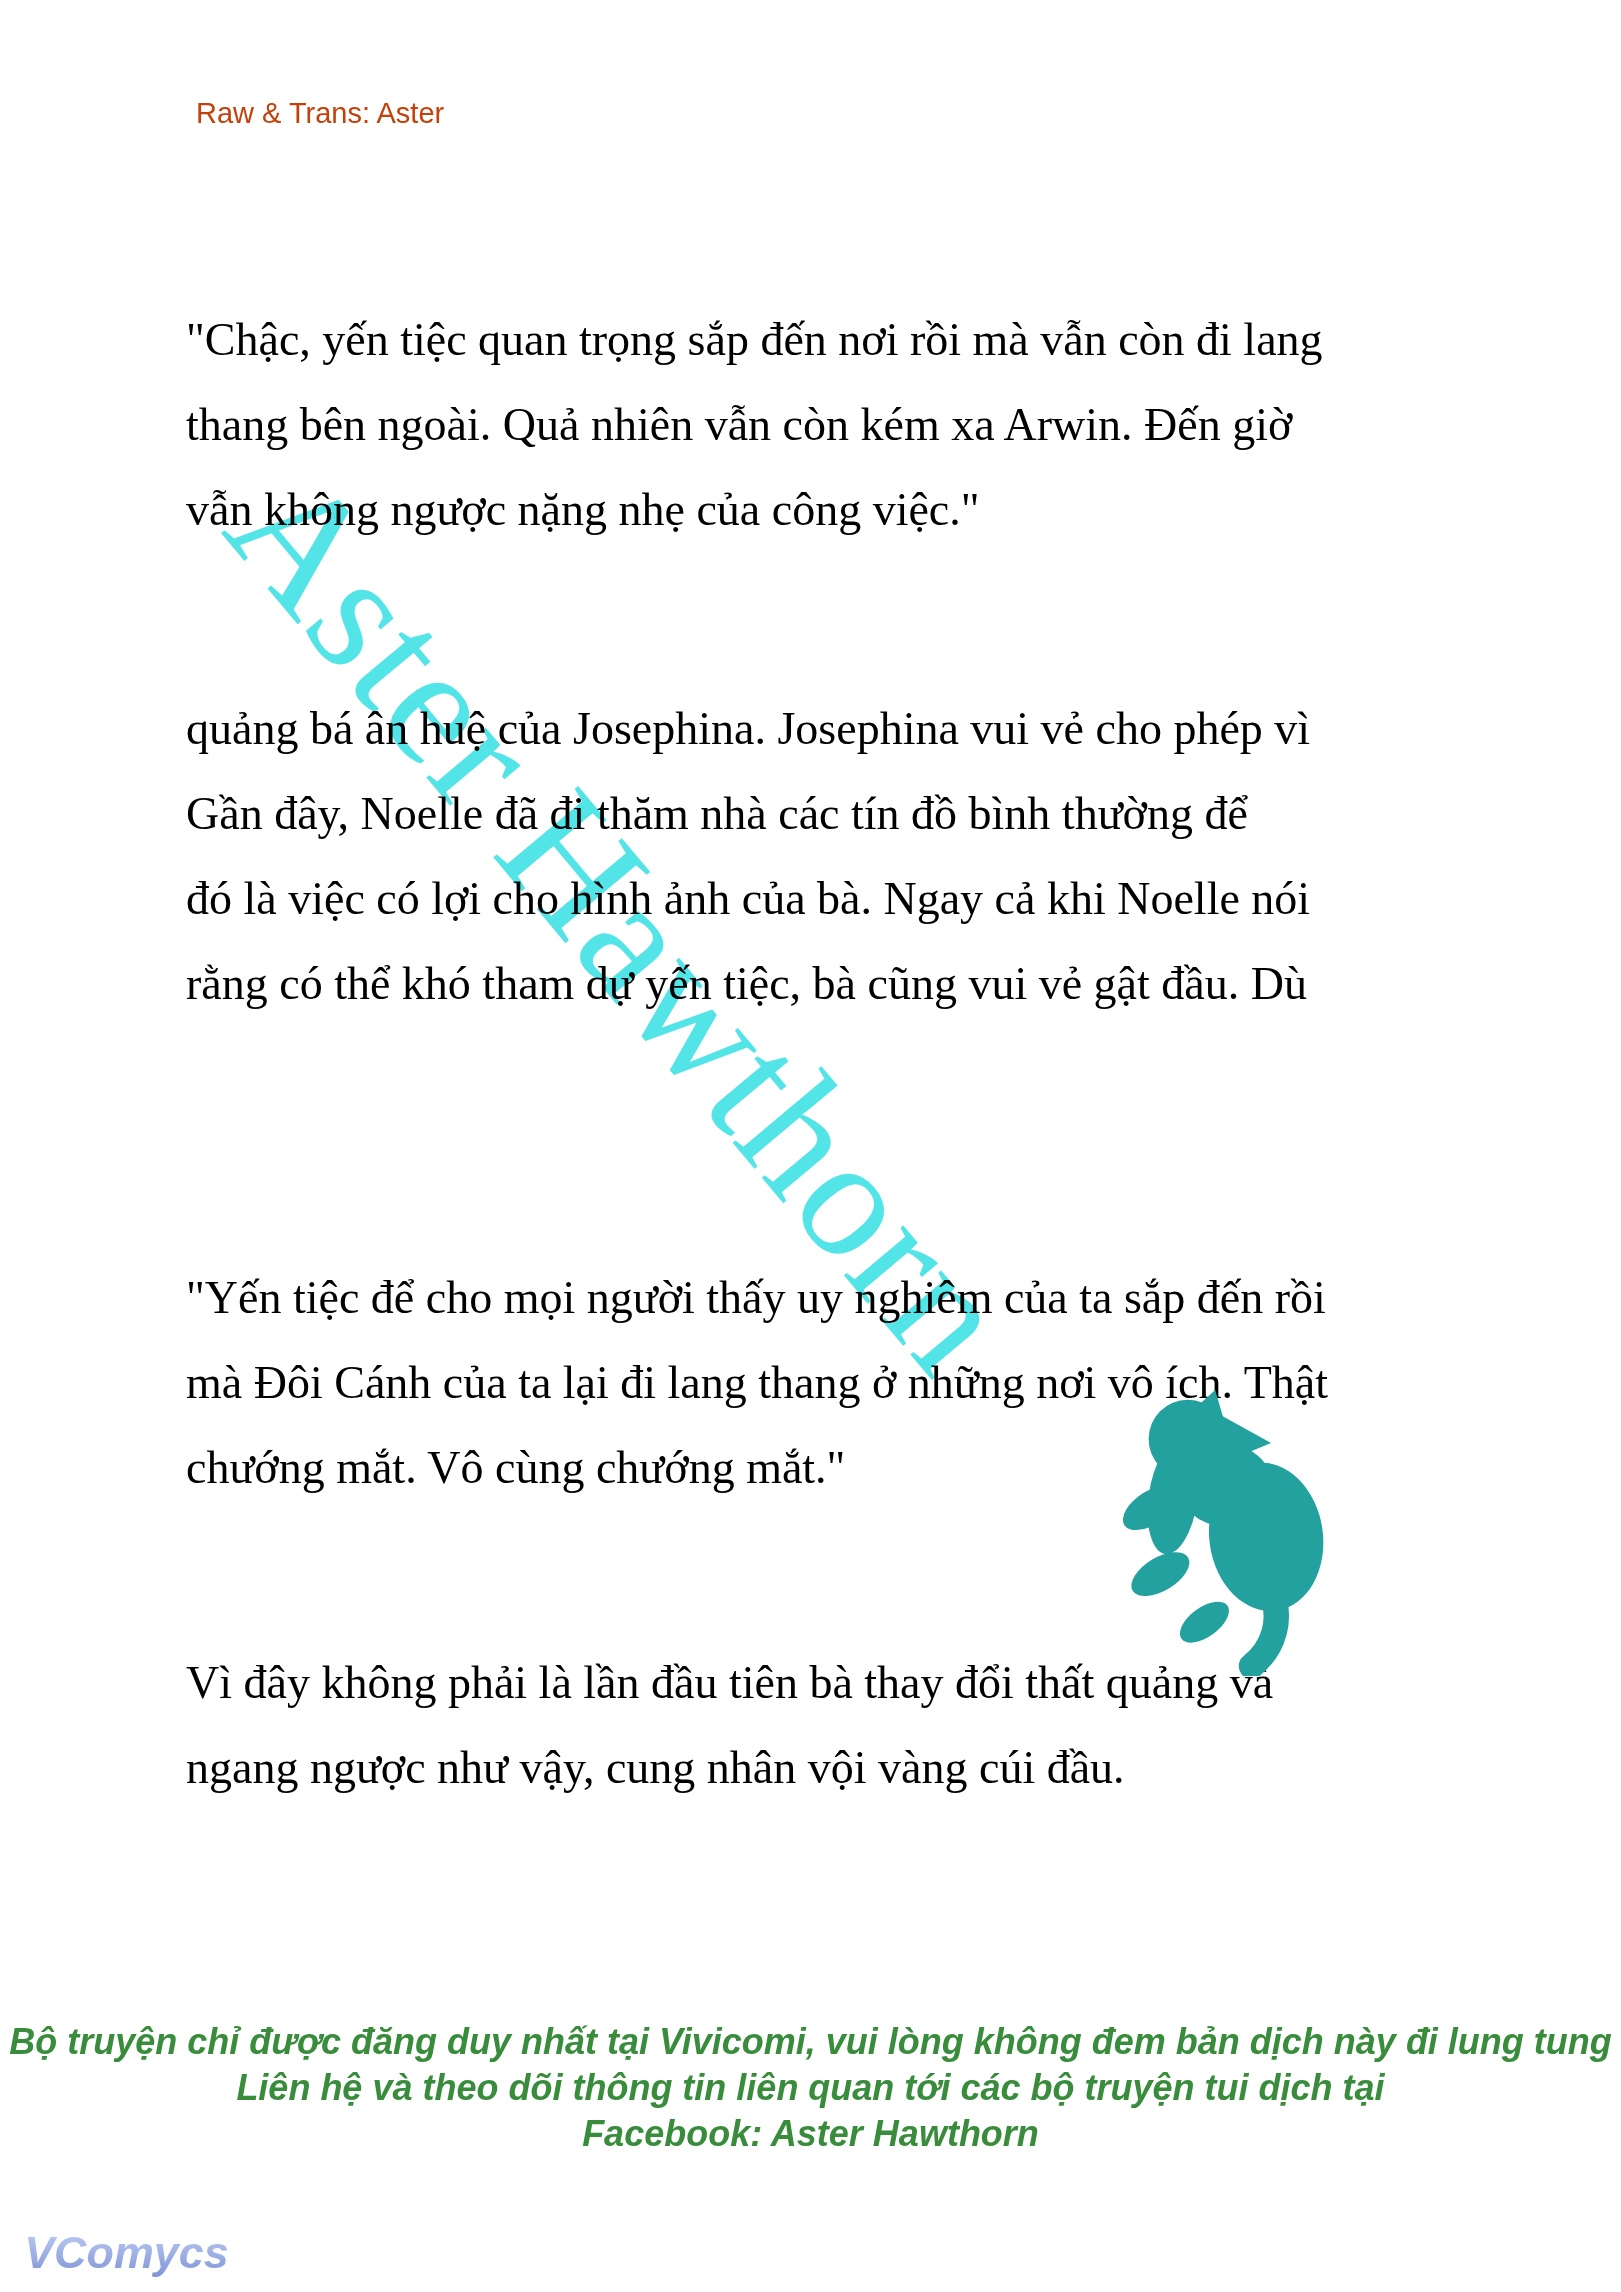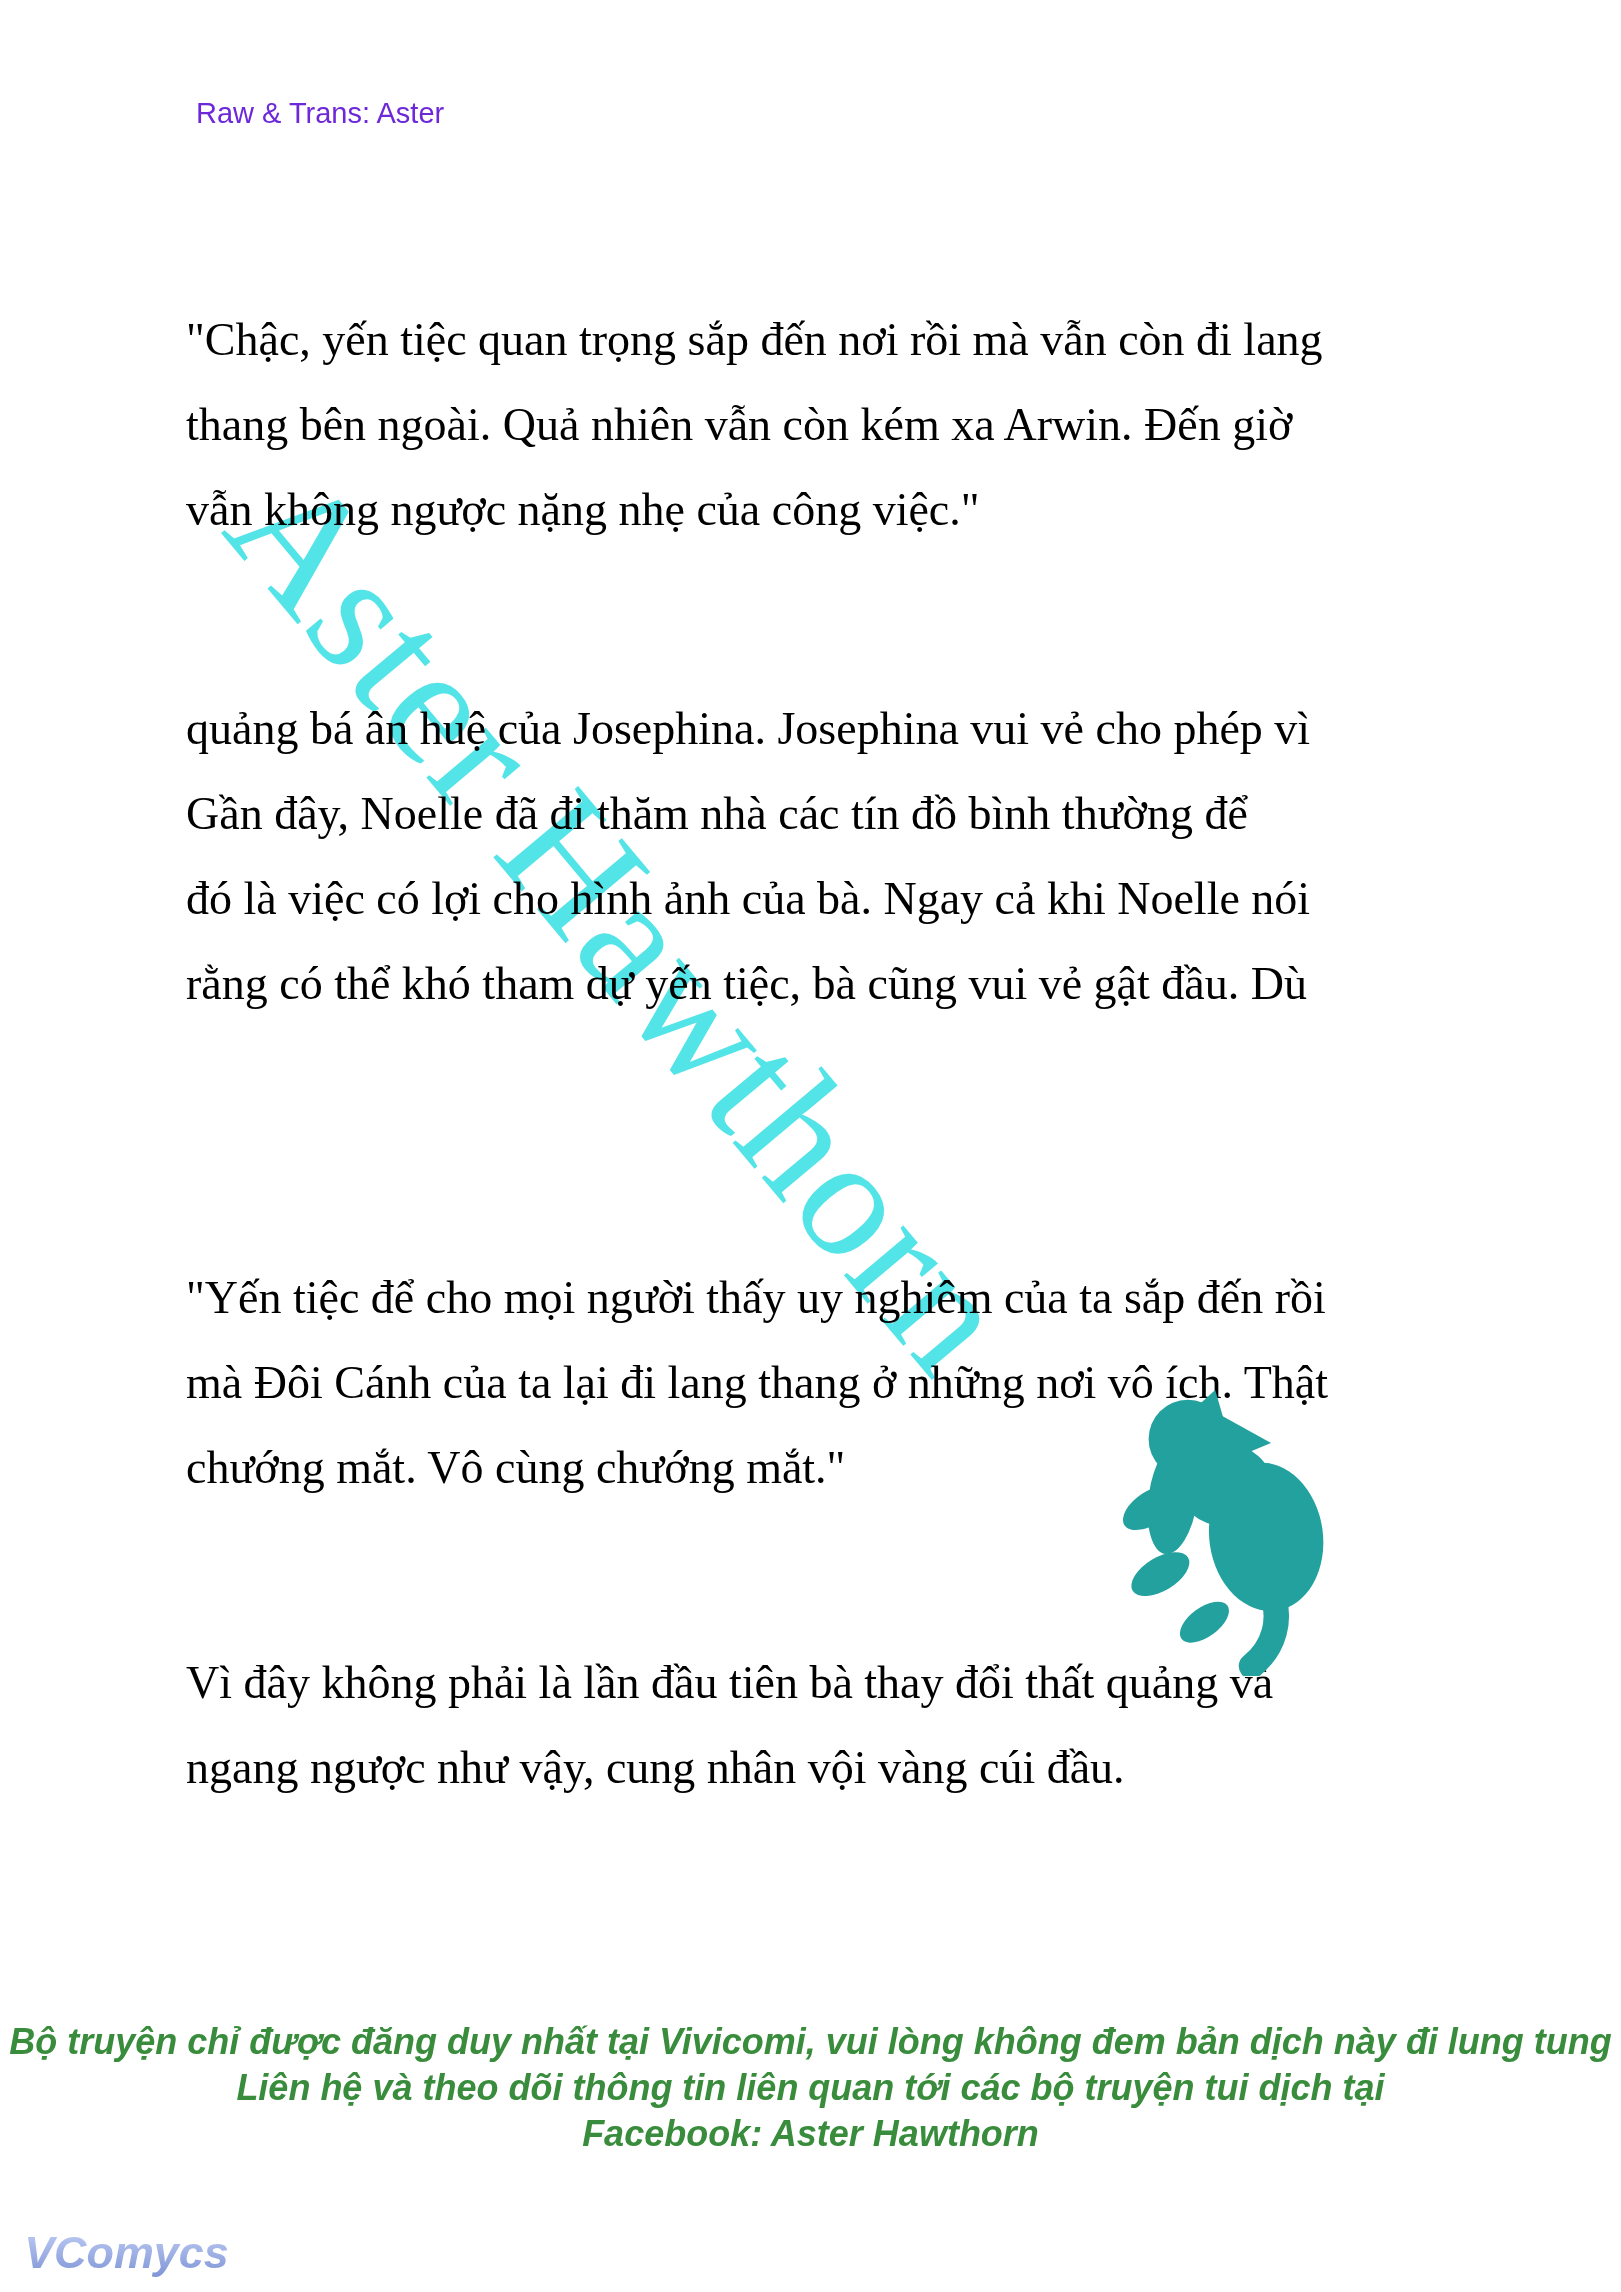--- a/index.html
+++ b/index.html
@@ -7,21 +7,21 @@
     position:relative;
     width:1621px;height:2293px;
     background:#ffffff;
     margin:0 auto;
     overflow:hidden;
     font-family:"Liberation Serif", serif;
   }
   .header-credit{
     position:absolute;left:196px;top:96px;
     font-family:"Liberation Sans", sans-serif;
-    font-size:29px;line-height:35px;color:#6d28d9;
+    font-size:29px;line-height:35px;color:#c2410c;
     white-space:nowrap;
   }
   .watermark{
     position:absolute;left:328px;top:441px;
     font-family:"Liberation Serif", serif;
     font-size:169px;line-height:1;
     white-space:nowrap;
     transform:rotate(50deg);
     transform-origin:left top;
     z-index:0;

